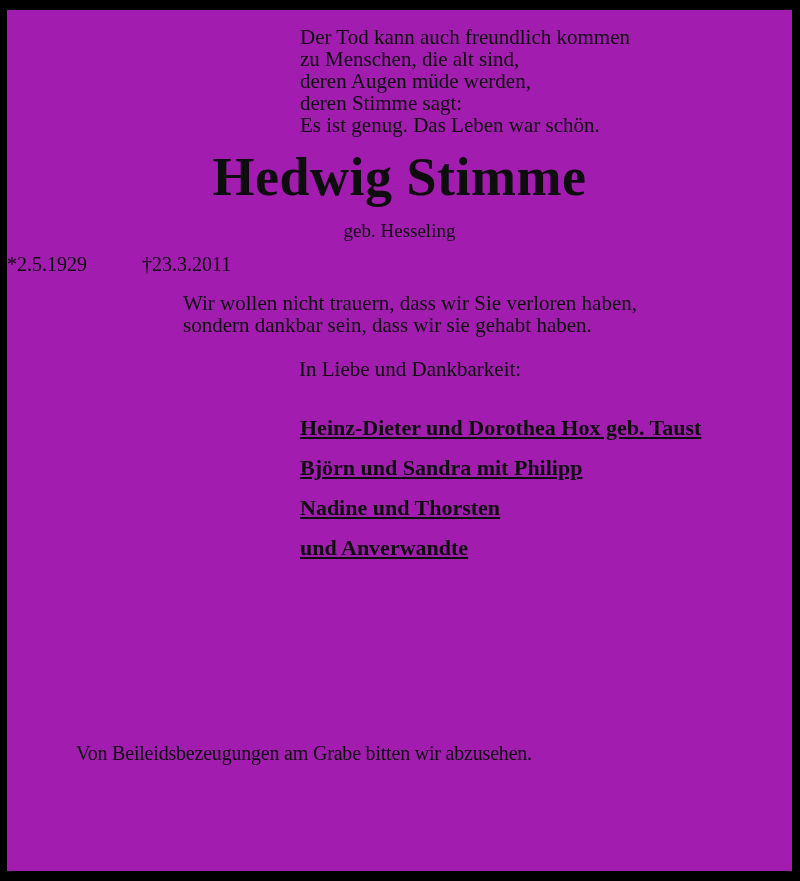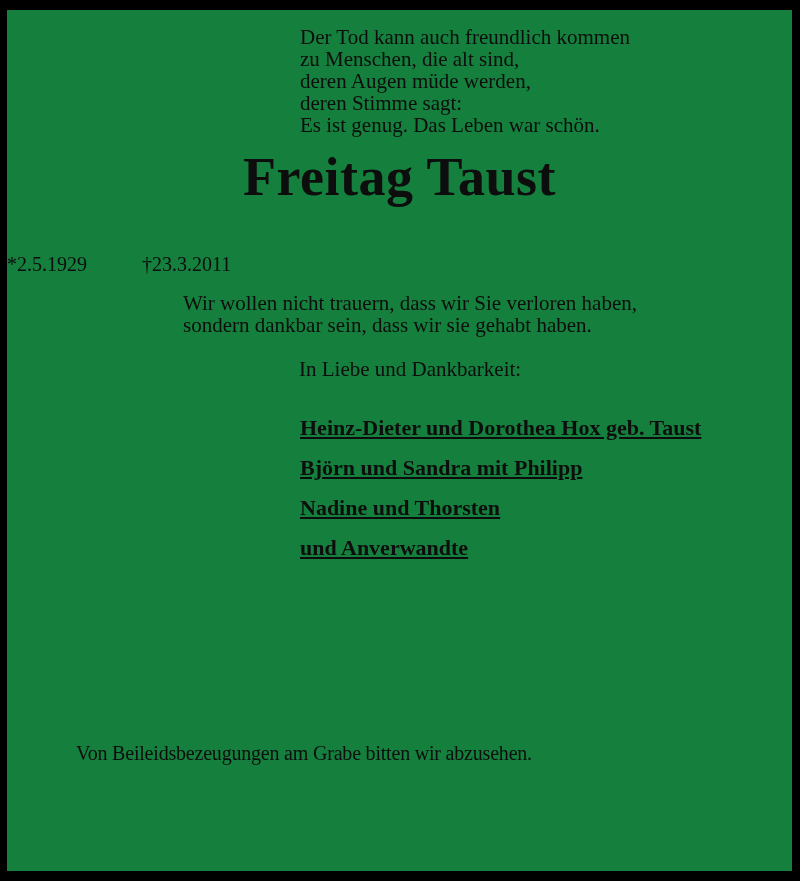--- a/index.html
+++ b/index.html
@@ -15,21 +15,21 @@
   .frame {
     position: absolute;
     inset: 0;
     border: solid #000000;
     border-width: 10px 8px 10px 7px;
     box-sizing: border-box;
   }
   .page {
     position: absolute;
     left: 7px; top: 10px; right: 8px; bottom: 10px;
-    background: #15803d;
+    background: #a21caf;
   }
   .abs { position: absolute; white-space: pre-line; }
   .poem {
     left: 293px; top: 16px;
     font-size: 21px; line-height: 22px;
   }
   .deceased-name {
     left: 0; right: 0; top: 138px;
     text-align: center;
     font-size: 54px; line-height: 58px;
@@ -81,22 +81,23 @@
 <div class="frame"></div>
 
 <div class="page">
 
   <div class="abs poem">Der Tod kann auch freundlich kommen
 zu Menschen, die alt sind,
 deren Augen müde werden,
 deren Stimme sagt:
 Es ist genug. Das Leben war schön.</div>
 
-  <div class="abs deceased-name">Freitag Taust</div>
+  <div class="abs deceased-name">Hedwig Stimme</div>
 
+  <div class="abs maiden">geb. Hesseling</div>
 
   <div class="dates">
     <span>*2.5.1929</span>
     <span>†23.3.2011</span>
   </div>
 
   <div class="abs closing">In Liebe und Dankbarkeit:</div>
 
   <div class="abs tribute">Wir wollen nicht trauern, dass wir Sie verloren haben,
 sondern dankbar sein, dass wir sie gehabt haben.</div>

